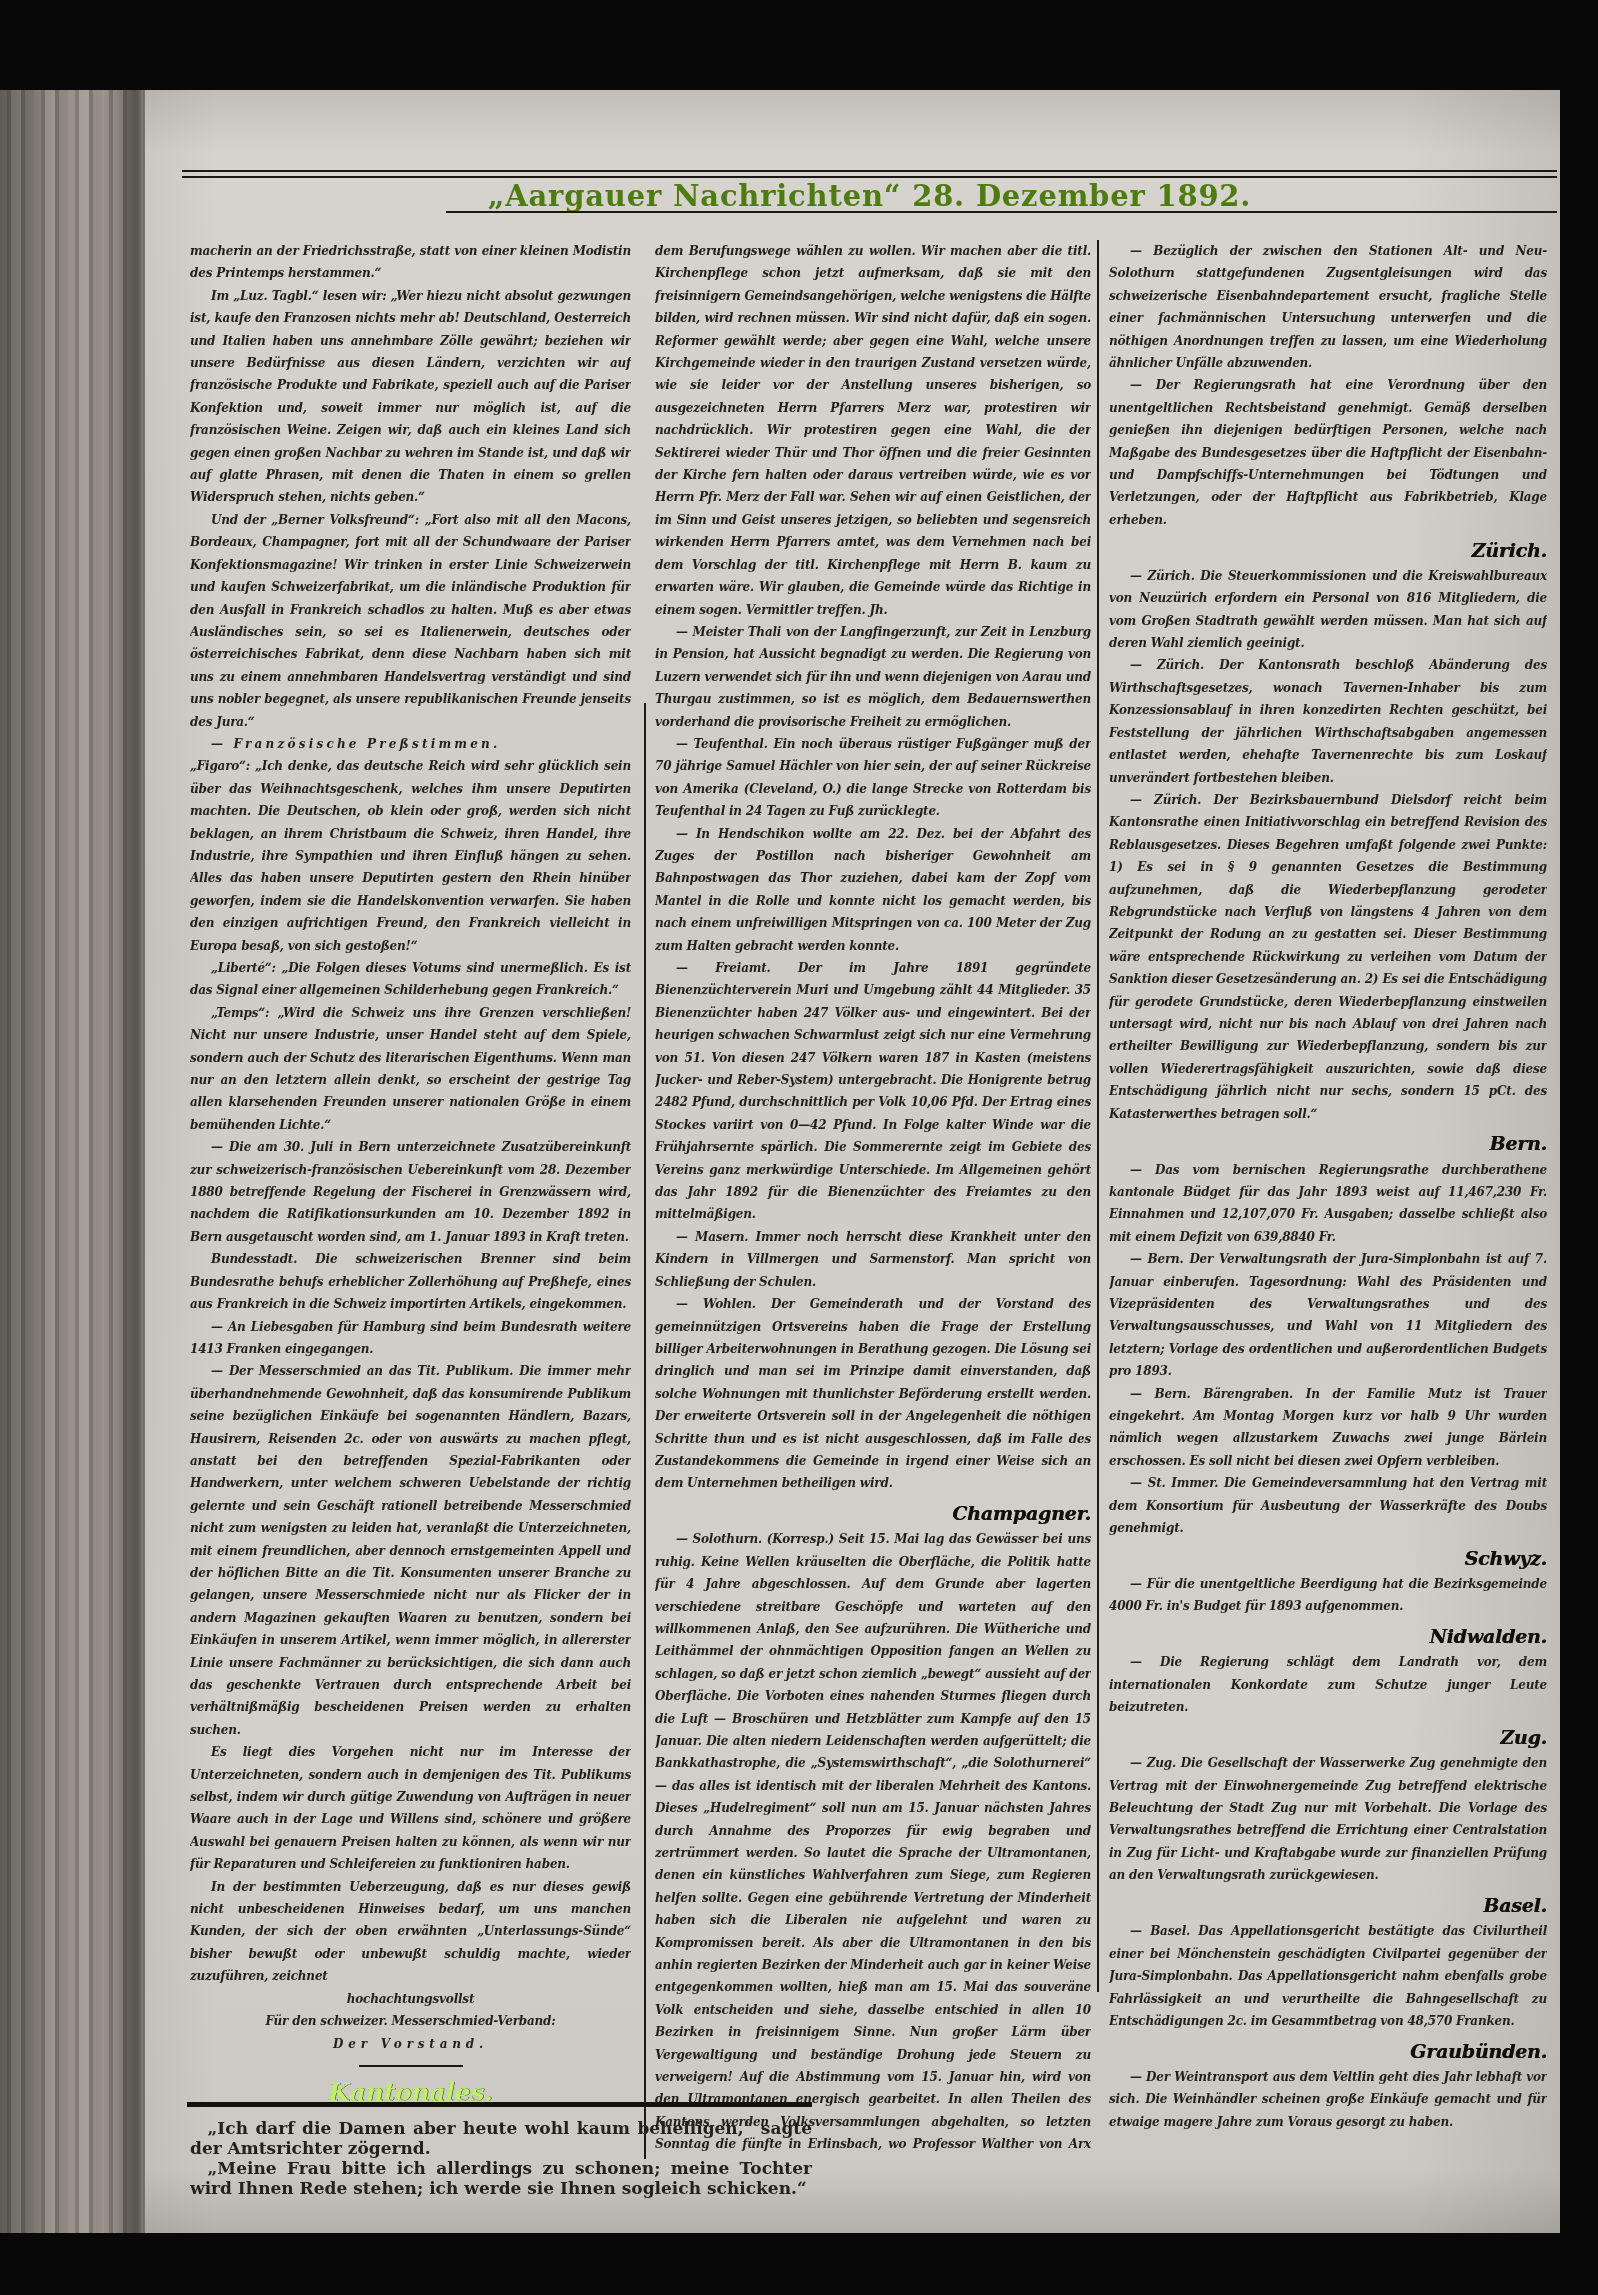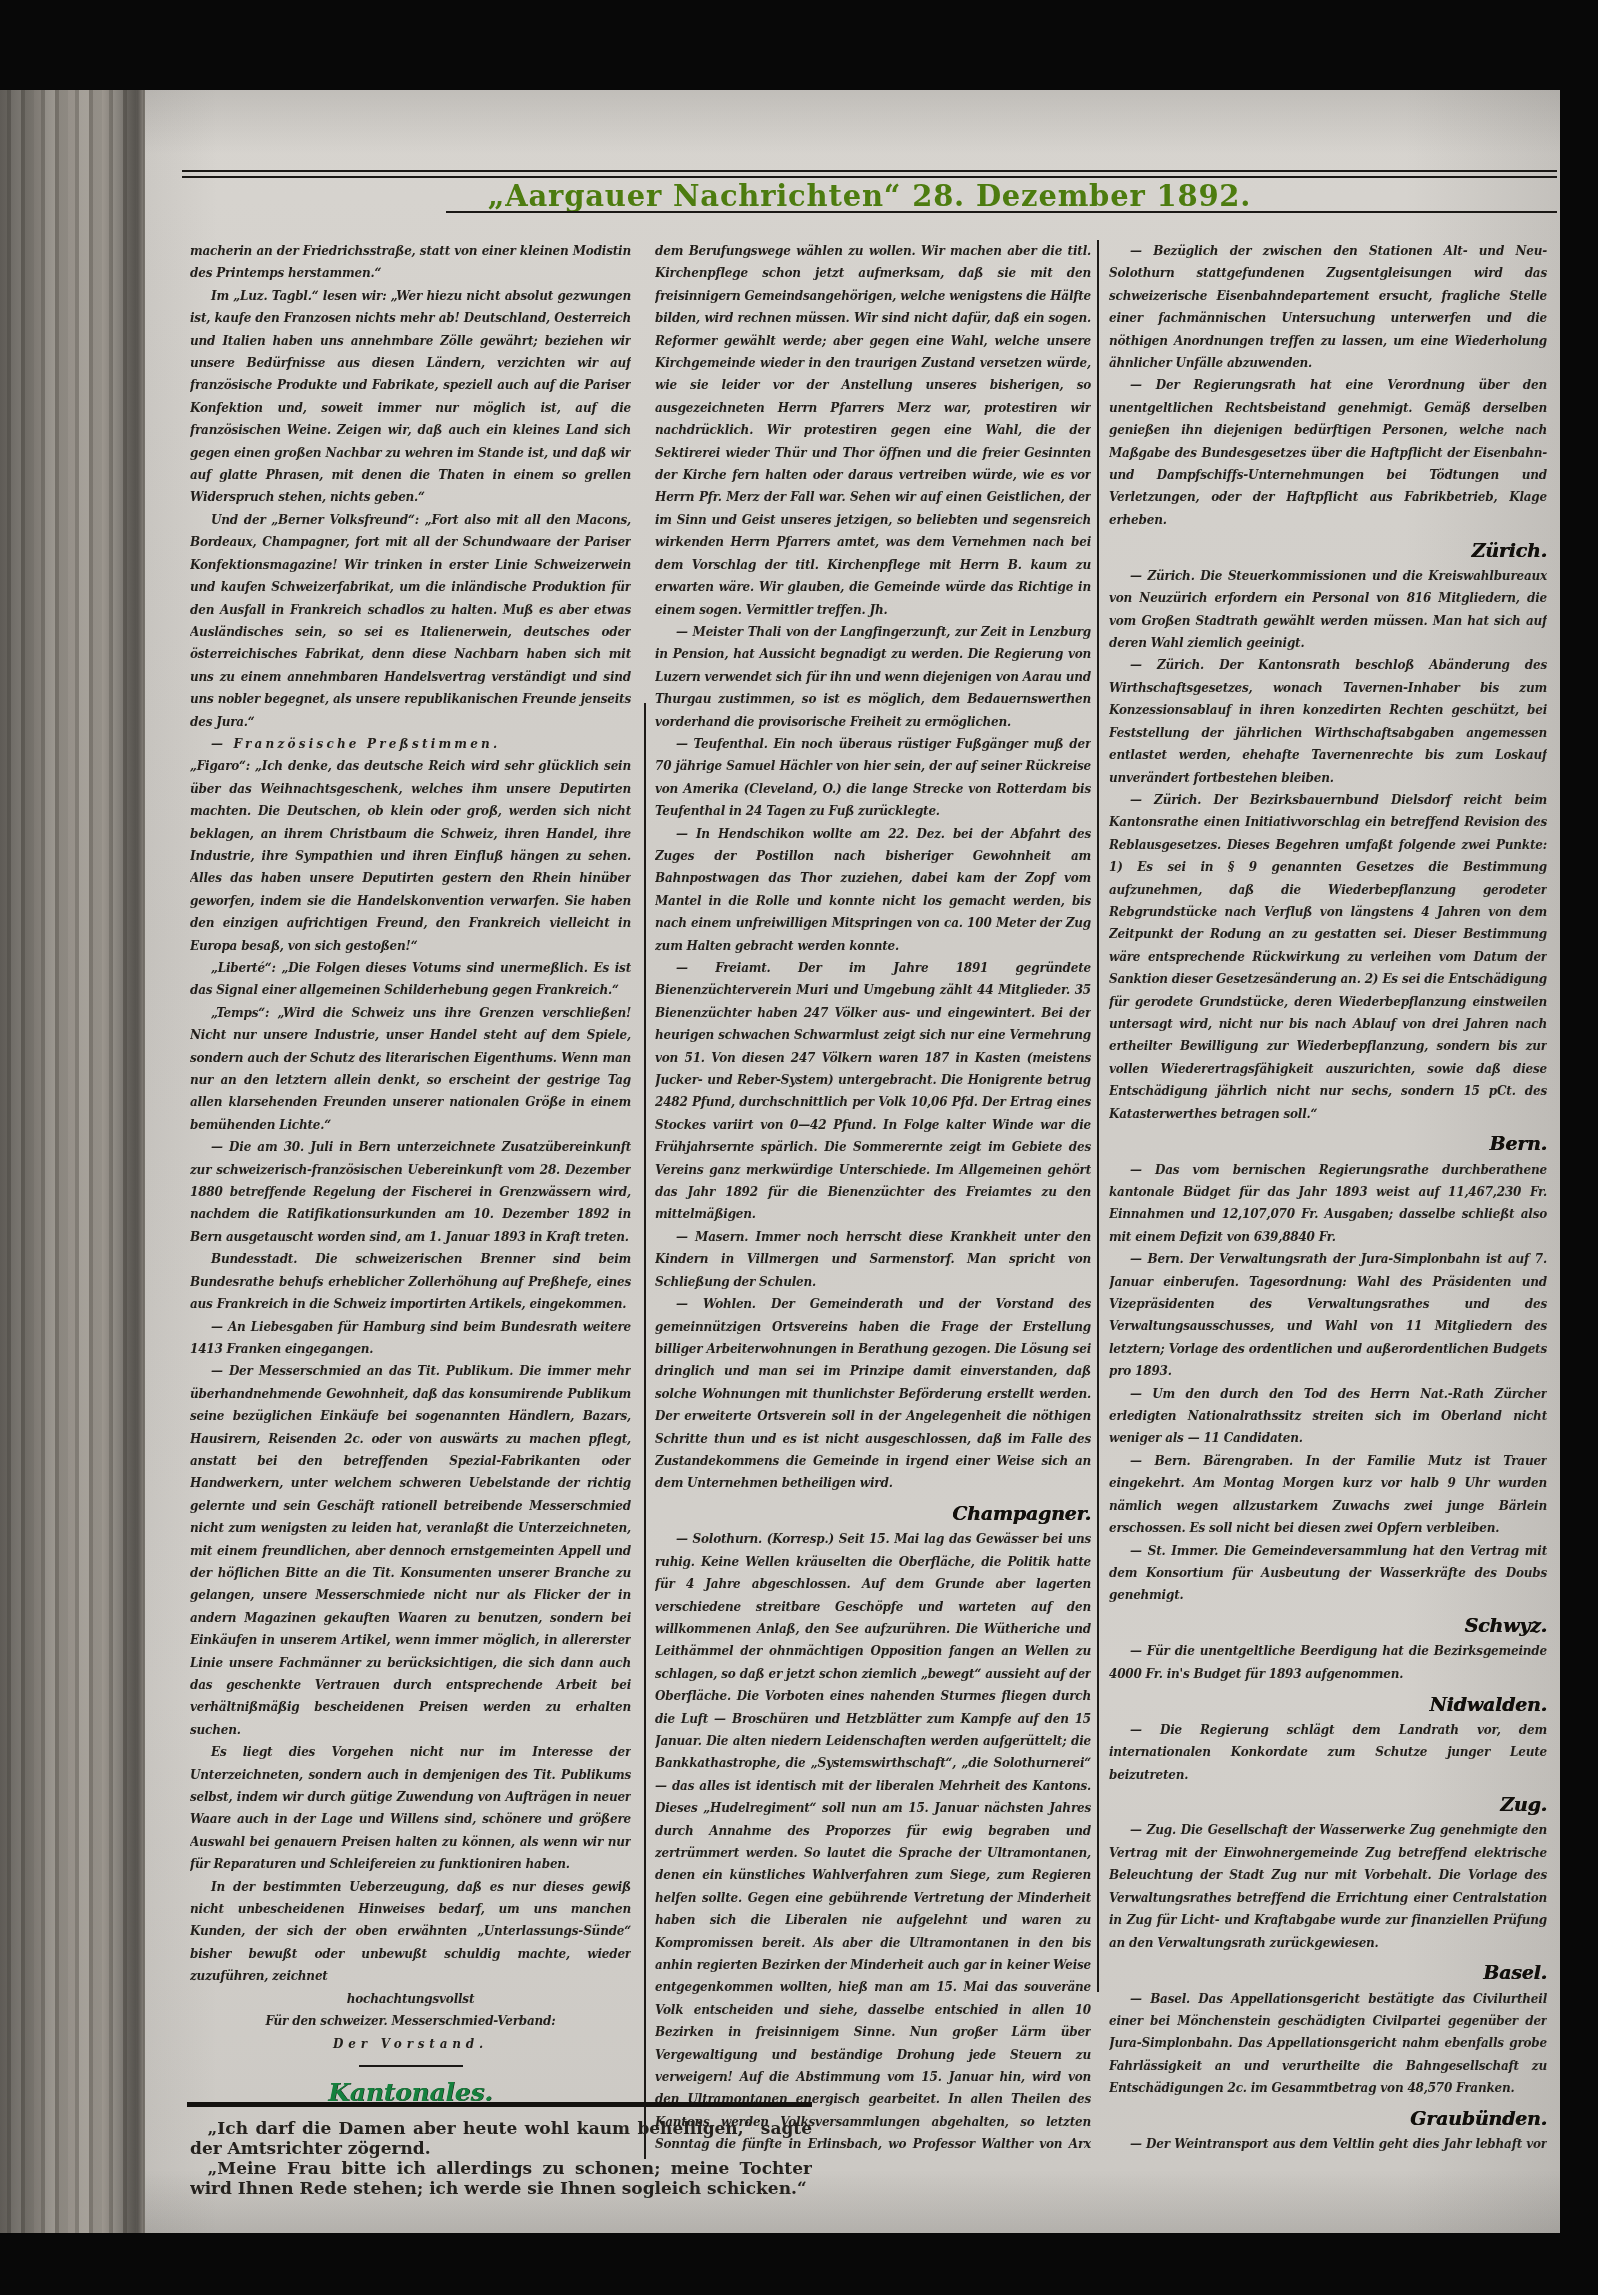--- a/index.html
+++ b/index.html
@@ -28,21 +28,21 @@
        font-size:12px;font-weight:700;line-height:22.4px;text-align:justify;letter-spacing:-0.2px;font-style:italic;}
   .col-1{left:190px;width:441px;height:1861px;}
   .col-2{left:655px;width:436px;height:1915px;}
   .col-3{left:1109px;width:438px;height:1915px;}
 
   .para{margin:0;text-indent:21px;}
   .cont{text-indent:0;}
   .spaced{letter-spacing:3.2px;}
   .centerline{margin:0;text-align:center;text-indent:0;}
   .sigspace{letter-spacing:4.8px;}
-  .h1{margin:11.2px 0 3.2px 0;text-align:center;text-indent:0;font-size:25px;line-height:30px;color:#15803d;
+  .h1{margin:11.2px 0 3.2px 0;text-align:center;text-indent:0;font-size:25px;line-height:30px;color:#bef264;
       text-shadow:0.5px 0 0 #12100c;}
   .h2{margin:6.4px 0 3.2px 0;text-align:right;text-indent:0;font-size:19px;line-height:24px;color:#12100c;
       text-shadow:0.4px 0 0 #12100c;}
   .rule-small{width:104px;height:2.4px;background:#1a1815;margin:9.6px auto 8px auto;}
   .vrule{position:absolute;width:2.4px;background:#1c1a17;}
   .vrule-1{left:644px;top:703px;height:1456px;}
   .vrule-2{left:1097px;top:240px;height:1752px;}
   .thick-rule{position:absolute;left:187px;top:2102px;width:625px;height:4.8px;background:#14120f;}
   .feuilleton{position:absolute;left:190px;top:2118px;width:622px;overflow:hidden;
        font-size:17px;font-weight:700;line-height:20px;text-align:justify;color:#24211d;}
@@ -101,21 +101,20 @@
 <div class="col col-3">
   <p class="para">— Bezüglich der zwischen den Stationen Alt- und Neu-Solothurn stattgefundenen Zugsentgleisungen wird das schweizerische Eisenbahndepartement ersucht, fragliche Stelle einer fachmännischen Untersuchung unterwerfen und die nöthigen Anordnungen treffen zu lassen, um eine Wiederholung ähnlicher Unfälle abzuwenden.</p>
   <p class="para">— Der Regierungsrath hat eine Verordnung über den unentgeltlichen Rechtsbeistand genehmigt. Gemäß derselben genießen ihn diejenigen bedürftigen Personen, welche nach Maßgabe des Bundesgesetzes über die Haftpflicht der Eisenbahn- und Dampfschiffs-Unternehmungen bei Tödtungen und Verletzungen, oder der Haftpflicht aus Fabrikbetrieb, Klage erheben.</p>
   <p class="h2">Zürich.</p>
   <p class="para">— Zürich. Die Steuerkommissionen und die Kreiswahlbureaux von Neuzürich erfordern ein Personal von 816 Mitgliedern, die vom Großen Stadtrath gewählt werden müssen. Man hat sich auf deren Wahl ziemlich geeinigt.</p>
   <p class="para">— Zürich. Der Kantonsrath beschloß Abänderung des Wirthschaftsgesetzes, wonach Tavernen-Inhaber bis zum Konzessionsablauf in ihren konzedirten Rechten geschützt, bei Feststellung der jährlichen Wirthschaftsabgaben angemessen entlastet werden, ehehafte Tavernenrechte bis zum Loskauf unverändert fortbestehen bleiben.</p>
   <p class="para">— Zürich. Der Bezirksbauernbund Dielsdorf reicht beim Kantonsrathe einen Initiativvorschlag ein betreffend Revision des Reblausgesetzes. Dieses Begehren umfaßt folgende zwei Punkte: 1) Es sei in § 9 genannten Gesetzes die Bestimmung aufzunehmen, daß die Wiederbepflanzung gerodeter Rebgrundstücke nach Verfluß von längstens 4 Jahren von dem Zeitpunkt der Rodung an zu gestatten sei. Dieser Bestimmung wäre entsprechende Rückwirkung zu verleihen vom Datum der Sanktion dieser Gesetzesänderung an. 2) Es sei die Entschädigung für gerodete Grundstücke, deren Wiederbepflanzung einstweilen untersagt wird, nicht nur bis nach Ablauf von drei Jahren nach ertheilter Bewilligung zur Wiederbepflanzung, sondern bis zur vollen Wiederertragsfähigkeit auszurichten, sowie daß diese Entschädigung jährlich nicht nur sechs, sondern 15 pCt. des Katasterwerthes betragen soll.“</p>
   <p class="h2">Bern.</p>
   <p class="para">— Das vom bernischen Regierungsrathe durchberathene kantonale Büdget für das Jahr 1893 weist auf 11,467,230 Fr. Einnahmen und 12,107,070 Fr. Ausgaben; dasselbe schließt also mit einem Defizit von 639,8840 Fr.</p>
   <p class="para">— Bern. Der Verwaltungsrath der Jura-Simplonbahn ist auf 7. Januar einberufen. Tagesordnung: Wahl des Präsidenten und Vizepräsidenten des Verwaltungsrathes und des Verwaltungsausschusses, und Wahl von 11 Mitgliedern des letztern; Vorlage des ordentlichen und außerordentlichen Budgets pro 1893.</p>
-  <p class="para">— Um den durch den Tod des Herrn Nat.-Rath Zürcher erledigten Nationalrathssitz streiten sich im Oberland nicht weniger als — 11 Candidaten.</p>
   <p class="para">— Bern. Bärengraben. In der Familie Mutz ist Trauer eingekehrt. Am Montag Morgen kurz vor halb 9 Uhr wurden nämlich wegen allzustarkem Zuwachs zwei junge Bärlein erschossen. Es soll nicht bei diesen zwei Opfern verbleiben.</p>
   <p class="para">— St. Immer. Die Gemeindeversammlung hat den Vertrag mit dem Konsortium für Ausbeutung der Wasserkräfte des Doubs genehmigt.</p>
   <p class="h2">Schwyz.</p>
   <p class="para">— Für die unentgeltliche Beerdigung hat die Bezirksgemeinde 4000 Fr. in's Budget für 1893 aufgenommen.</p>
   <p class="h2">Nidwalden.</p>
   <p class="para">— Die Regierung schlägt dem Landrath vor, dem internationalen Konkordate zum Schutze junger Leute beizutreten.</p>
   <p class="h2">Zug.</p>
   <p class="para">— Zug. Die Gesellschaft der Wasserwerke Zug genehmigte den Vertrag mit der Einwohnergemeinde Zug betreffend elektrische Beleuchtung der Stadt Zug nur mit Vorbehalt. Die Vorlage des Verwaltungsrathes betreffend die Errichtung einer Centralstation in Zug für Licht- und Kraftabgabe wurde zur finanziellen Prüfung an den Verwaltungsrath zurückgewiesen.</p>
   <p class="h2">Basel.</p>
   <p class="para">— Basel. Das Appellationsgericht bestätigte das Civilurtheil einer bei Mönchenstein geschädigten Civilpartei gegenüber der Jura-Simplonbahn. Das Appellationsgericht nahm ebenfalls grobe Fahrlässigkeit an und verurtheilte die Bahngesellschaft zu Entschädigungen 2c. im Gesammtbetrag von 48,570 Franken.</p>

